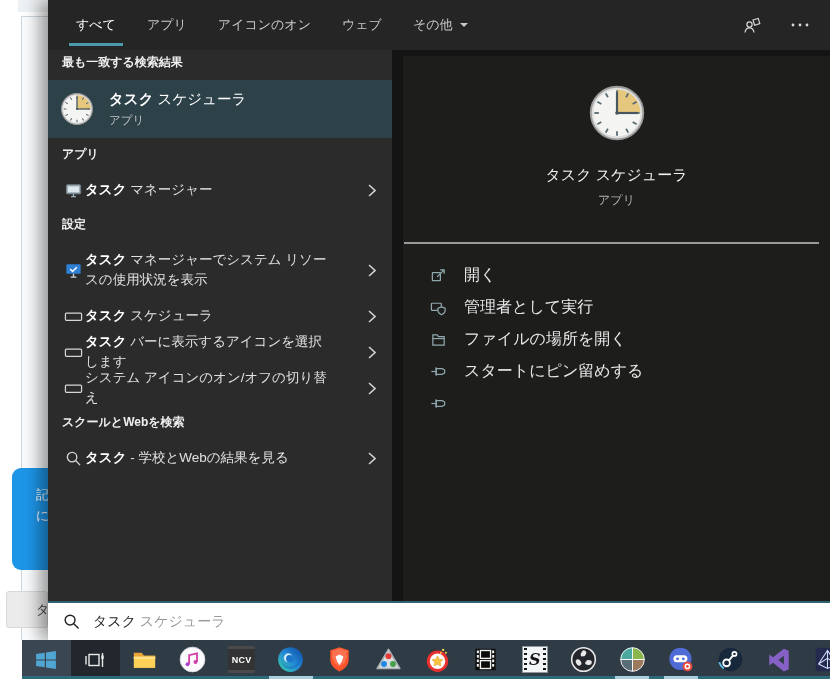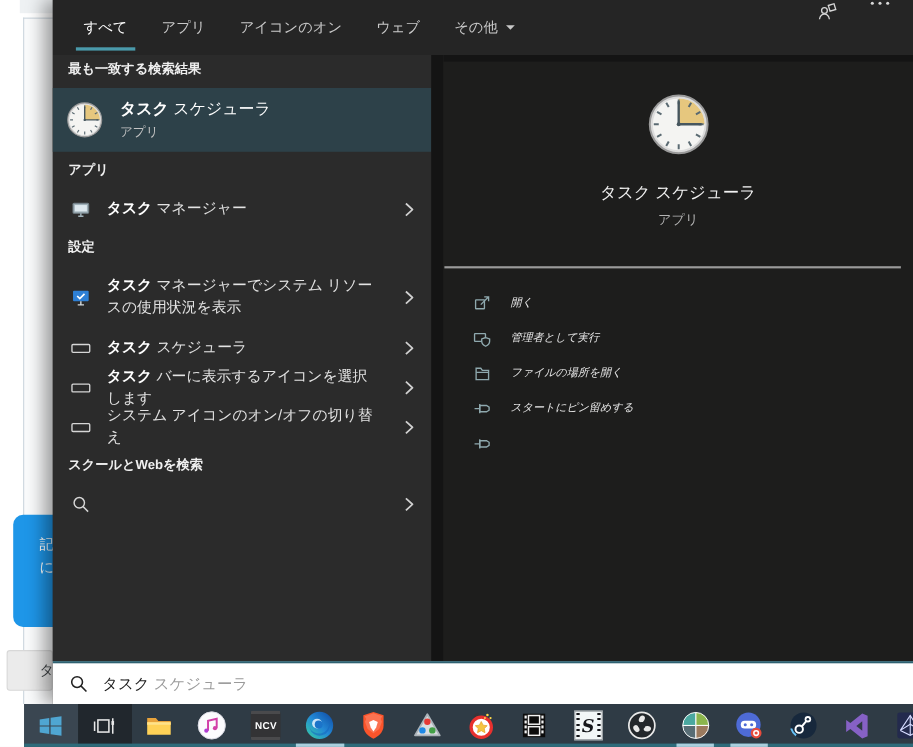--- a/index.html
+++ b/index.html
@@ -15,21 +15,21 @@
            border-radius:9px;color:#fff;font-size:13px;padding:16px 0 0 24px;line-height:21px;z-index:1;}
   .tooltip::after{content:"";position:absolute;left:20px;bottom:-11px;
                   border:11px solid transparent;border-top-color:#1e96e8;border-right-width:4px;}
   .page-btn{position:absolute;left:6px;top:591px;width:42px;height:37px;background:#ebebeb;
             border:1px solid #d8d8d8;border-radius:3px;color:#3c4043;font-size:13px;
             display:flex;align-items:center;padding-left:29px;z-index:1;}
 
   
   .flyout{position:absolute;left:48px;top:0;width:782px;height:640px;background:#2b2b2b;
           box-shadow:-8px 0 16px rgba(0,0,0,.4);z-index:2;}
-  .tabbar{height:50px;background:#252525;display:flex;align-items:flex-start;padding:0 20px 0 28px;}
+  .tabbar{height:50px;background:#252525;display:flex;align-items:center;padding:0 20px 0 28px;}
   .tab{margin-right:31px;font-size:13px;color:#c9c9c9;height:50px;display:flex;align-items:center;
        position:relative;cursor:default;}
   .tab.active{color:#fff;}
   .tab.active::after{content:"";position:absolute;left:-7px;right:-7px;bottom:4px;height:3px;background:#4a9aab;}
   .tab .caret{margin-left:7px;width:0;height:0;border:4.5px solid transparent;border-top-color:#c9c9c9;
               transform:translateY(2px);}
   .tabbar-spacer{flex:1;}
   .hdr-icon{margin-left:28px;display:flex;align-items:center;}
 
   .body{position:absolute;top:50px;left:0;right:0;bottom:39px;display:flex;}
@@ -43,30 +43,30 @@
   .sec-h.first{height:30px;}
   .best-row{height:58px;background:#2d4149;display:flex;align-items:center;padding-left:12px;}
   .best-text{margin-left:15px;}
   .best-title{font-size:14.5px;color:#fff;}
   .best-sub{font-size:11.5px;color:#c4c4c4;margin-top:4px;}
   .match{font-weight:bold;color:#fff;}
 
   .row{height:36px;display:flex;align-items:center;padding:0 16px 0 14px;}
   .row.two-line{height:56px;}
   .ricon{width:22px;display:flex;justify-content:center;flex:none;}
-  .rlabel{margin-left:13px;font-size:13.5px;color:#e2e2e2;line-height:20px;max-width:244px;}
+  .rlabel{margin-left:1px;font-size:13.5px;color:#e2e2e2;line-height:20px;max-width:244px;}
   .chev{margin-left:auto;flex:none;display:flex;}
 
   .preview{display:flex;flex-direction:column;align-items:center;padding-top:28px;}
   .pv-title{margin-top:24px;font-size:15px;color:#f2f2f2;}
   .pv-sub{margin-top:7px;font-size:12px;color:#b5b5b5;}
   .divider{height:2px;background:#9a9a9a;margin:33px 11px 0 1px;}
   .actions{padding:15px 0 0 27px;}
   .action{height:32px;display:flex;align-items:center;cursor:default;}
-  .action-label{margin-left:17px;font-size:10px;color:#e8e8e8;font-style:italic;}
+  .action-label{margin-left:17px;font-size:16px;color:#e8e8e8;}
 
   .searchbar{position:absolute;left:0;right:0;bottom:0;height:39px;background:#fff;
              border-top:2px solid #2f6272;display:flex;align-items:center;padding-left:15px;}
   .typed{margin-left:13px;font-size:14px;color:#1a1a1a;}
   .suggest{font-size:14px;color:#9a9a9a;white-space:pre;}
 
   
   .taskbar{position:absolute;left:0;top:640px;width:830px;height:39px;background:#2f3b45;
            display:flex;z-index:3;margin-left:22px;}
   .taskbar::after{content:"";position:absolute;left:0;right:0;bottom:0;height:3px;background:#2e6b7a;}
@@ -259,20 +259,21 @@
 
         <div class="sec-h">スクールとWebを検索</div>
 
         <div class="row">
           <span class="ricon">
             <svg width="17" height="17" viewBox="0 0 18 18" fill="none" stroke="#d6d6d6" stroke-width="1.4">
               <circle cx="7.5" cy="7.5" r="5"></circle>
                 <path d="M11.2 11.2 L16 16"></path>
             </svg>
           </span>
+          <span class="rlabel"><span class="match">タスク</span><span> - 学校とWebの結果を見る</span></span>
           <span class="chev">
             <svg width="8" height="13" viewBox="0 0 8 13">
                 <path d="M1 1 L7 6.5 L1 12" fill="none" stroke="#d0d0d0" stroke-width="1.6"></path>
               </svg>
           </span>
         </div>
       </div>
 
       <div class="gutter"></div>
 

